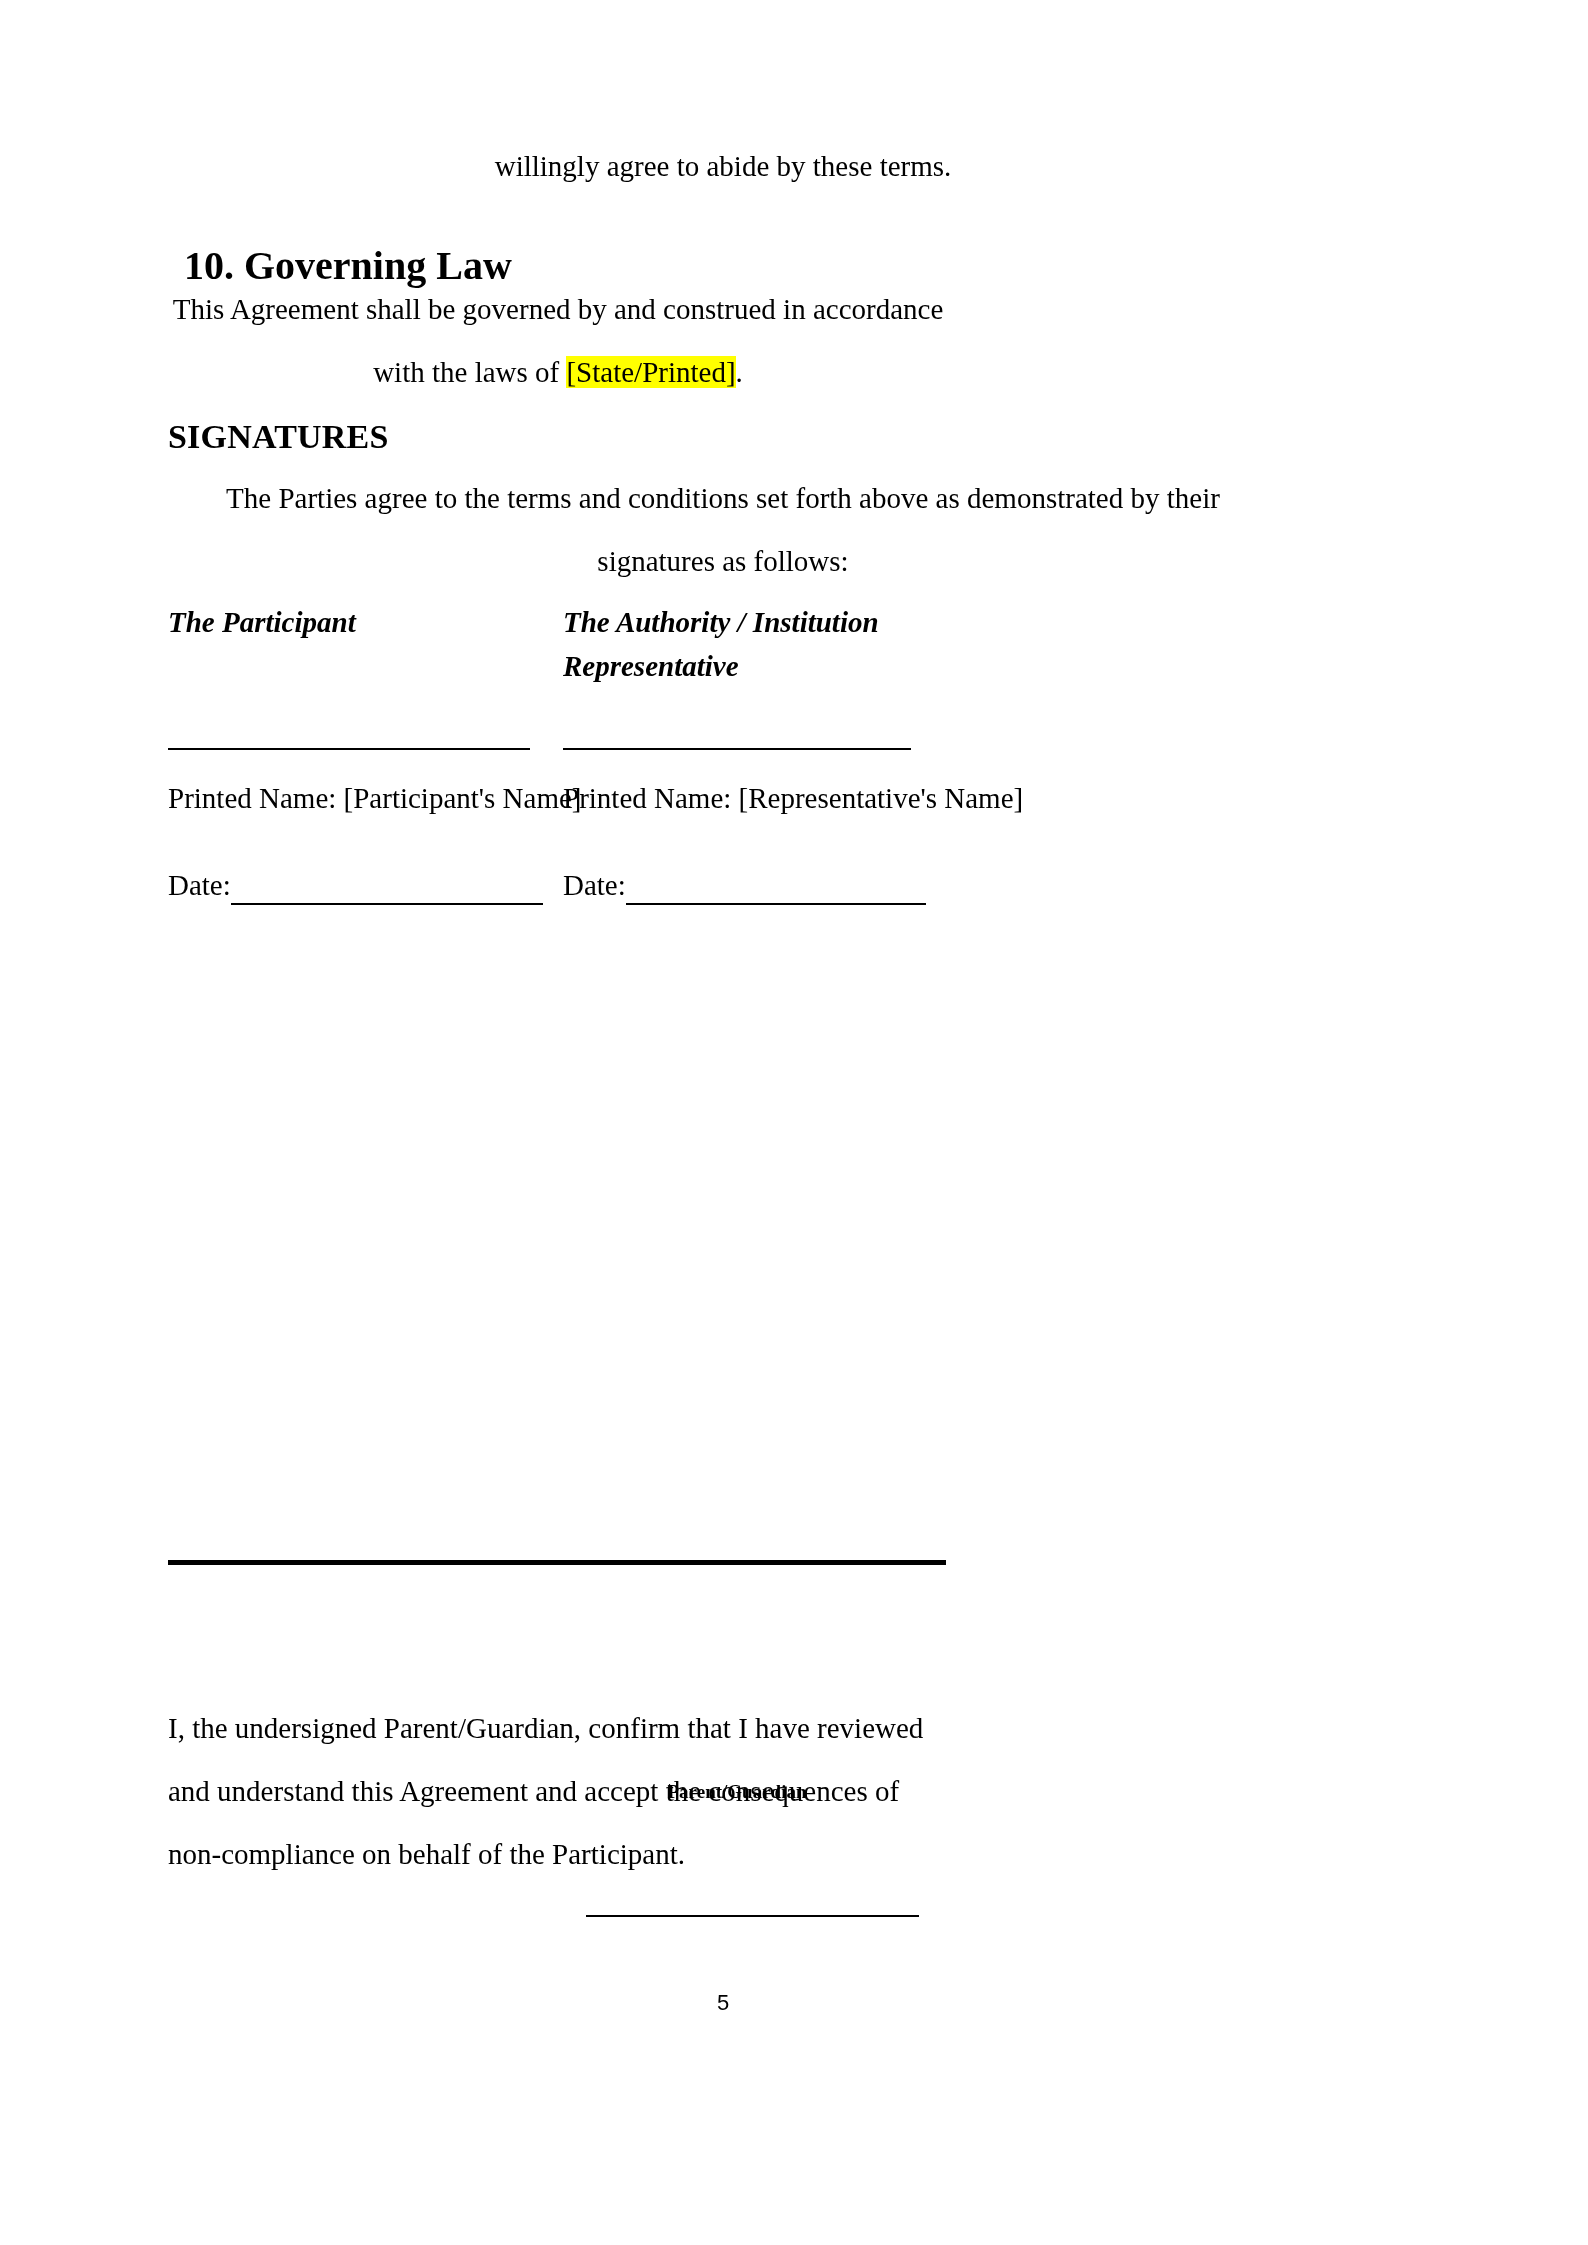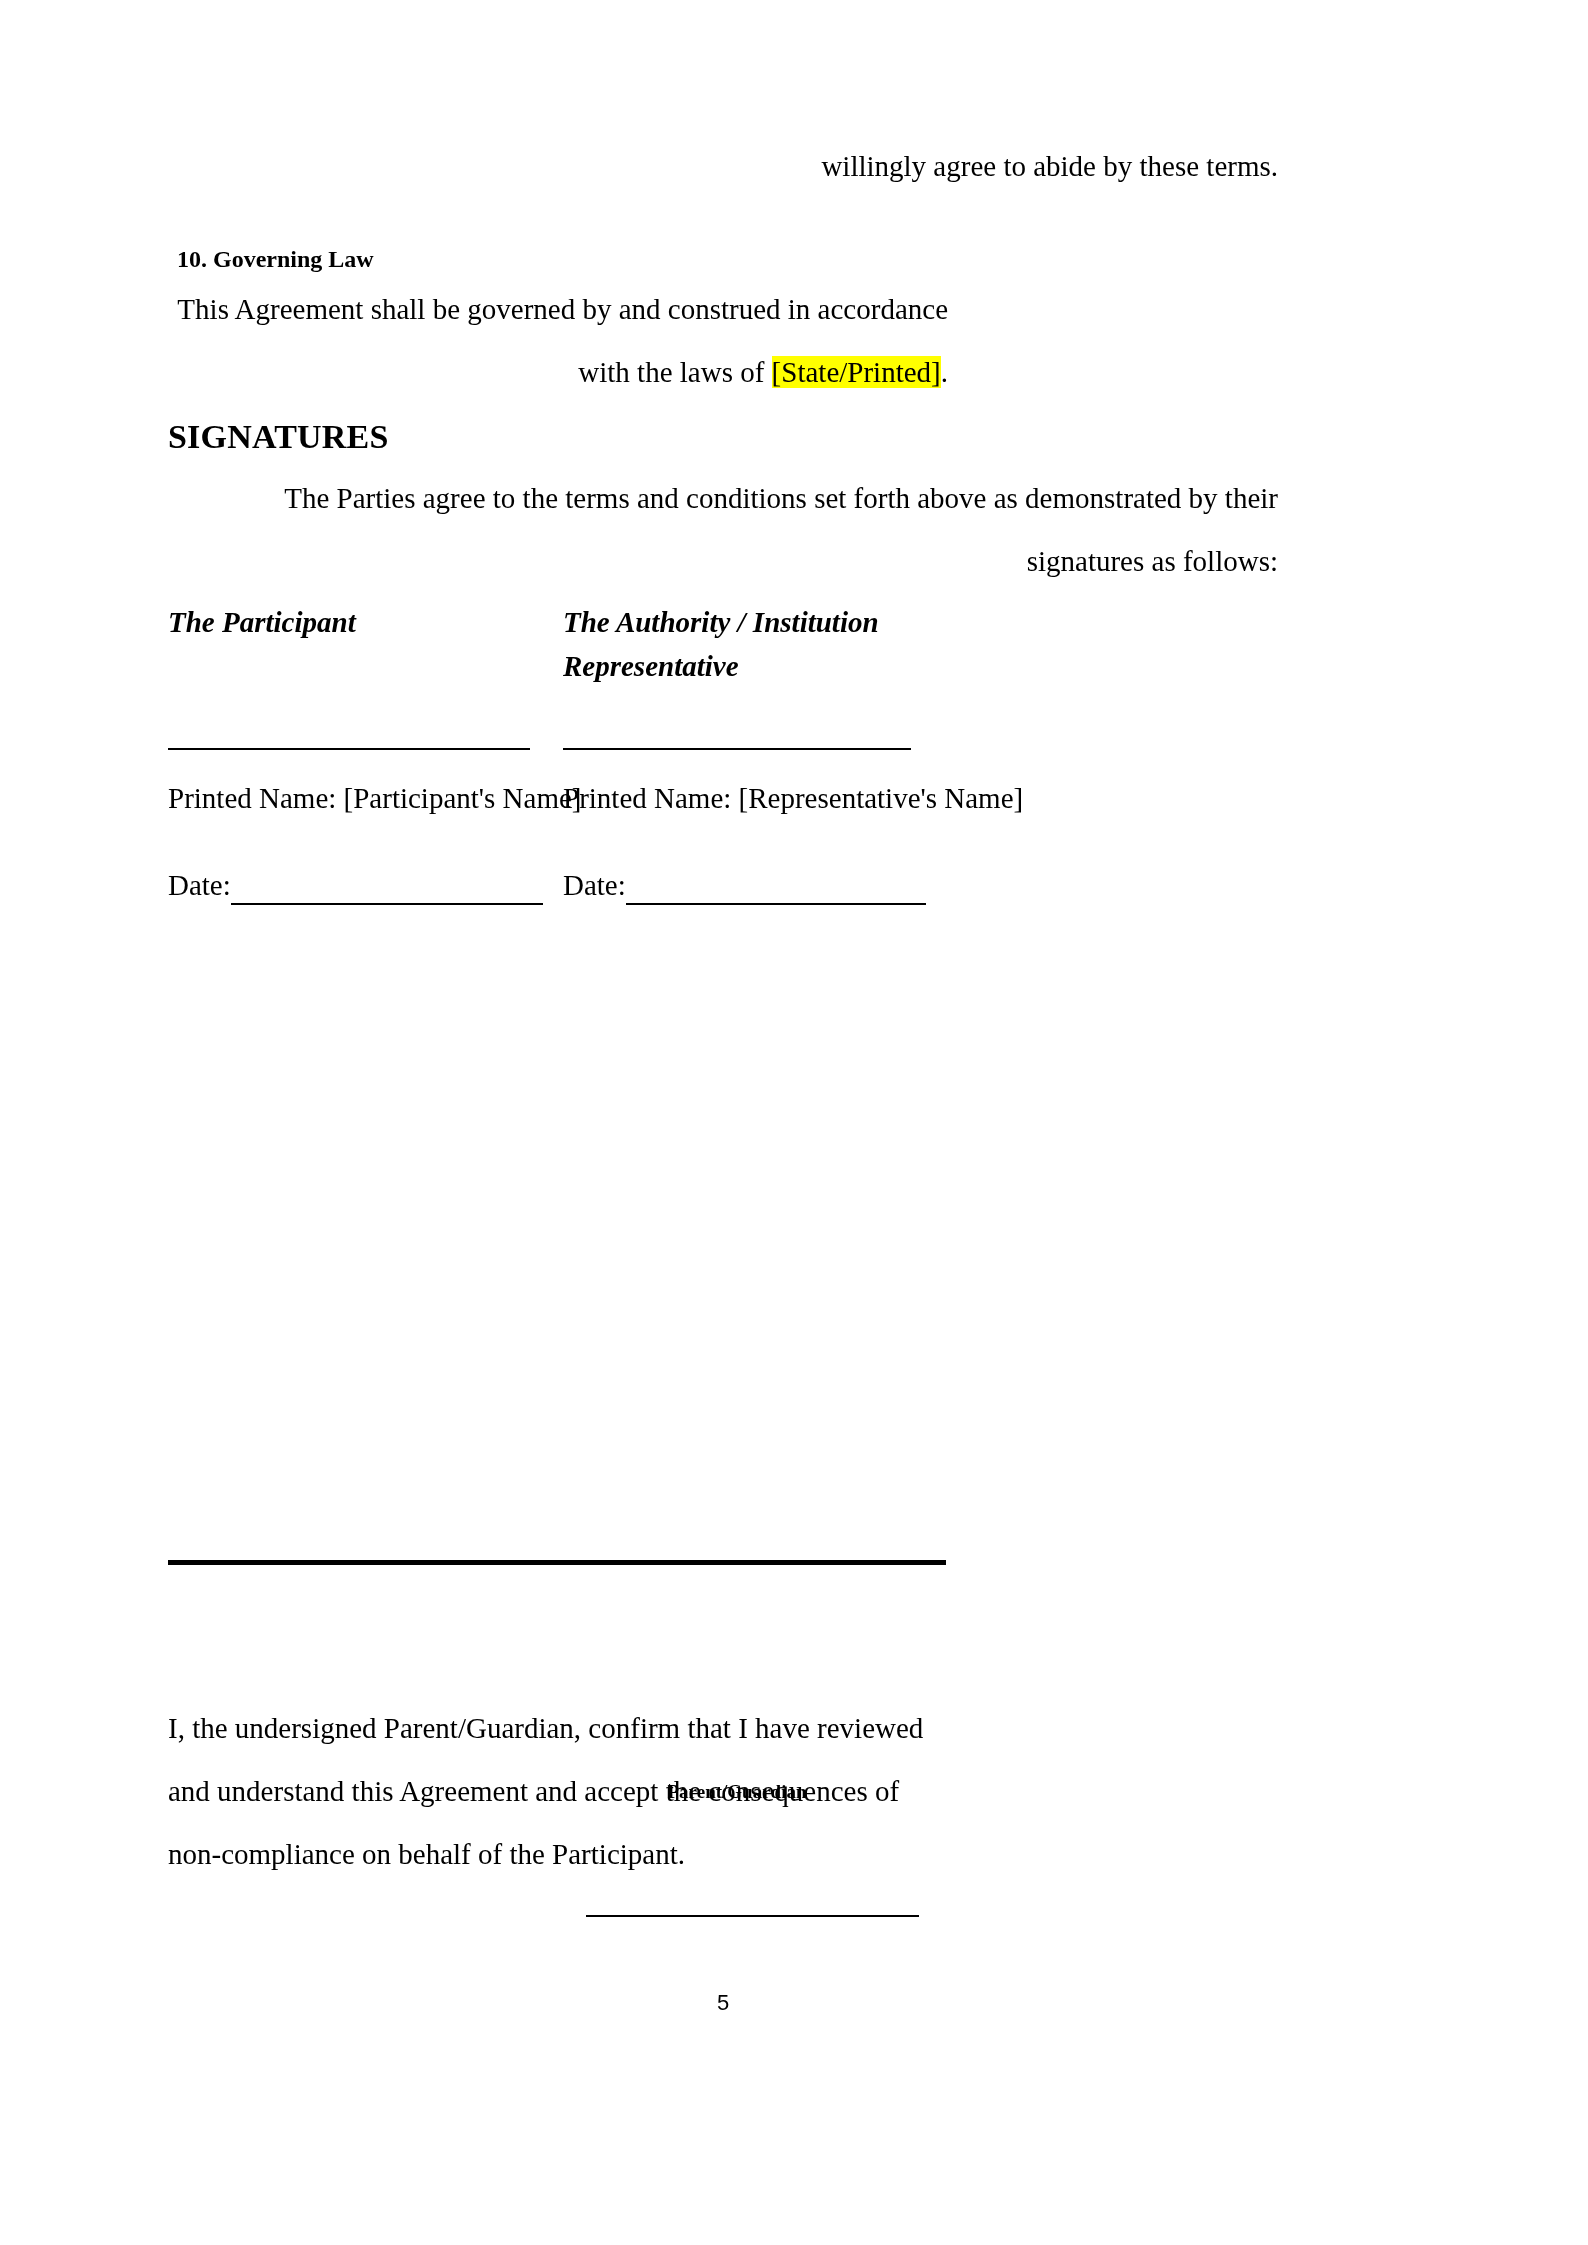--- a/index.html
+++ b/index.html
@@ -21,29 +21,29 @@
     position: absolute;
     left: 168px;
     top: 0;
     width: 1110px;
   }
 
   
   .body-text {
     font-size: 29px;
     line-height: 63px;
-    text-align: right;
+    text-align: center;
     margin: 0;
     font-family: Liberation Serif, serif;
   }
   .h2 {
-    font-size: 24px;
-    font-weight: bold;
-    line-height: 40px;
-    margin: 9px;
+    font-size: 40px;
+    font-weight: bold;
+    line-height: 40px;
+    margin: 16px;
   }
   .h1 {
     font-size: 34px;
     font-weight: bold;
     line-height: 40px;
     margin: 0;
     letter-spacing: 0.2px;
   }
   .hl {
     background: #ffff00;

